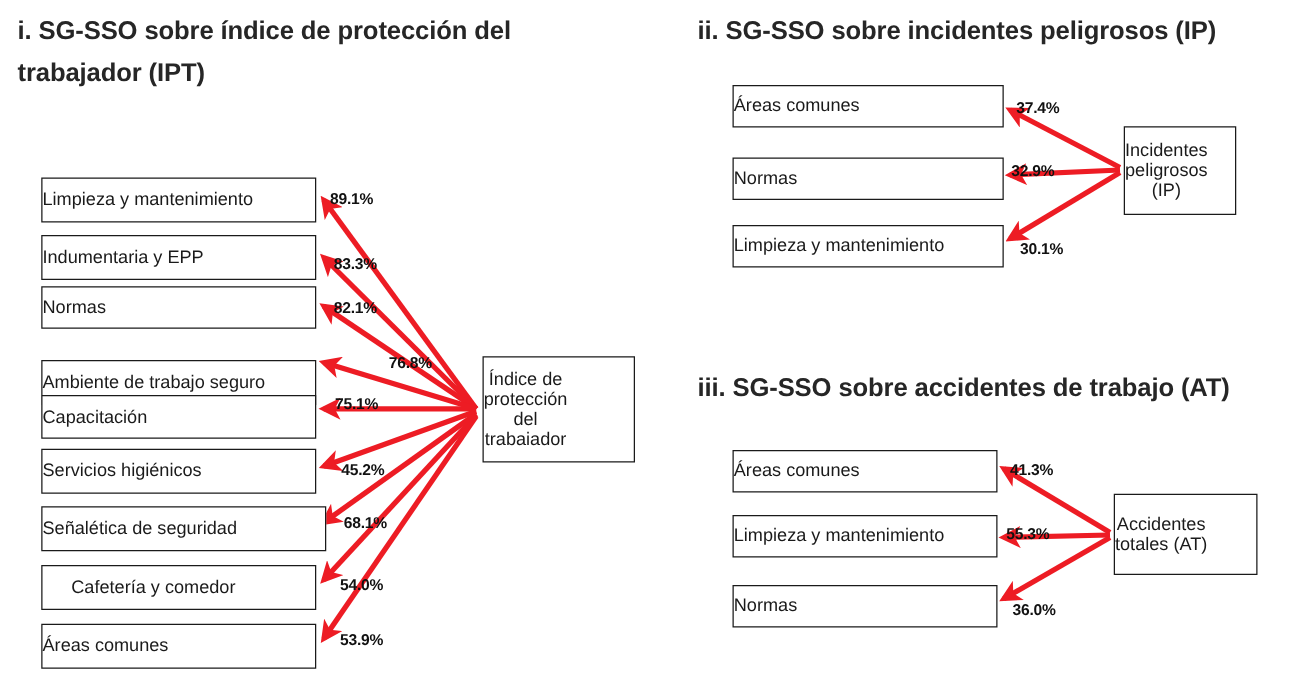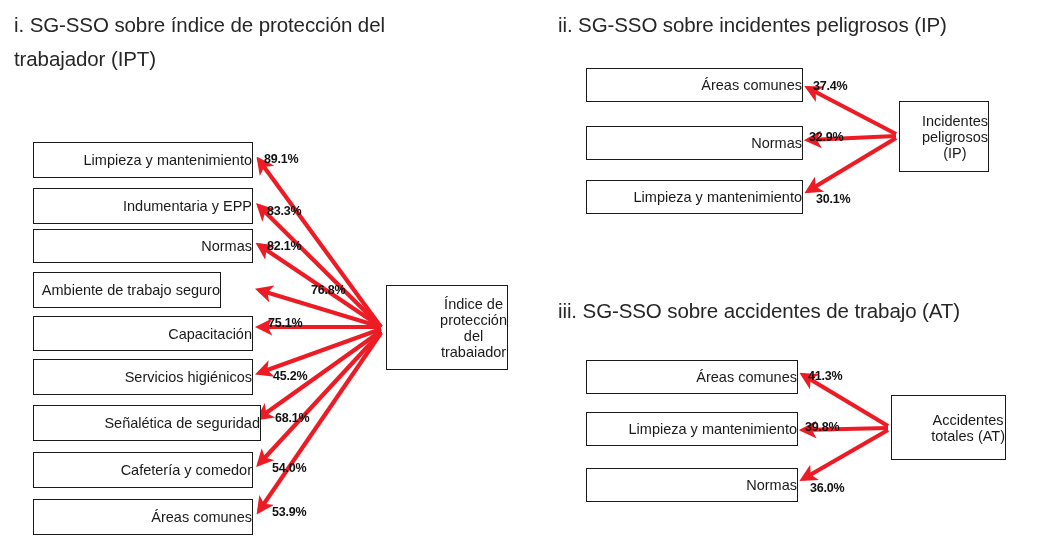--- a/index.html
+++ b/index.html
@@ -12,38 +12,38 @@
     height: 552px;
     position: relative;
     overflow: hidden;
     font-family: "Liberation Sans", sans-serif;
     color: #1a1a1a;
   }
   .panel-title {
     position: absolute;
     font-family: "Liberation Sans", sans-serif;
     font-size: 20.5px;
-    font-weight: 400;
+    font-weight: 700;
     color: #262626;
     letter-spacing: -0.1px;
     line-height: 34px;
     white-space: pre-line;
   }
   #title-i  { left: 14px; top: 8px;  width: 470px; }
   #title-ii { left: 558px; top: 8px; width: 470px; }
   #title-iii{ left: 558px; top: 294px; width: 470px; }
 
   .node {
     position: absolute;
     box-sizing: border-box;
     border: 1px solid #1a1a1a;
     background: #ffffff;
     display: flex;
     align-items: center;
-    justify-content: flex-end;
+    justify-content: flex-start;
     text-align: center;
     font-family: "Liberation Sans", sans-serif;
     font-size: 14.5px;
     color: #1a1a1a;
     line-height: 16px;
     z-index: 3;
   }
   .node.multi {
     white-space: pre-line;
   }
@@ -96,21 +96,21 @@
 
 <div class="node" style="left:33px; top:142px; width:220px; height:36px;">
   <span>Limpieza y mantenimiento</span>
 </div>
 <div class="node" style="left:33px; top:188px; width:220px; height:36px;">
   <span>Indumentaria y EPP</span>
 </div>
 <div class="node" style="left:33px; top:229px; width:220px; height:34px;">
   <span>Normas</span>
 </div>
-<div class="node" style="left:33px; top:272px; width:188px; height:36px;">
+<div class="node" style="left:33px; top:288px; width:220px; height:36px;">
   <span>Ambiente de trabajo seguro</span>
 </div>
 <div class="node" style="left:33px; top:316px; width:220px; height:35px;">
   <span>Capacitación</span>
 </div>
 <div class="node" style="left:33px; top:359px; width:220px; height:36px;">
   <span>Servicios higiénicos</span>
 </div>
 <div class="node" style="left:33px; top:405px; width:228px; height:36px;">
   <span>Señalética de seguridad</span>
@@ -188,14 +188,14 @@
 <div class="node" style="left:586px; top:468px; width:212px; height:34px;">
   <span>Normas</span>
 </div>
 
 <div class="node multi" style="left:891px; top:395px; width:115px; height:65px;">
   <span>Accidentes
 totales (AT)</span>
 </div>
 
 <div class="pct" style="left:808px; top:369px;">41.3%</div>
-<div class="pct" style="left:805px; top:420px;">39.8%</div>
+<div class="pct" style="left:805px; top:420px;">55.3%</div>
 <div class="pct" style="left:810px; top:481px;">36.0%</div>
 
 </body></html>

